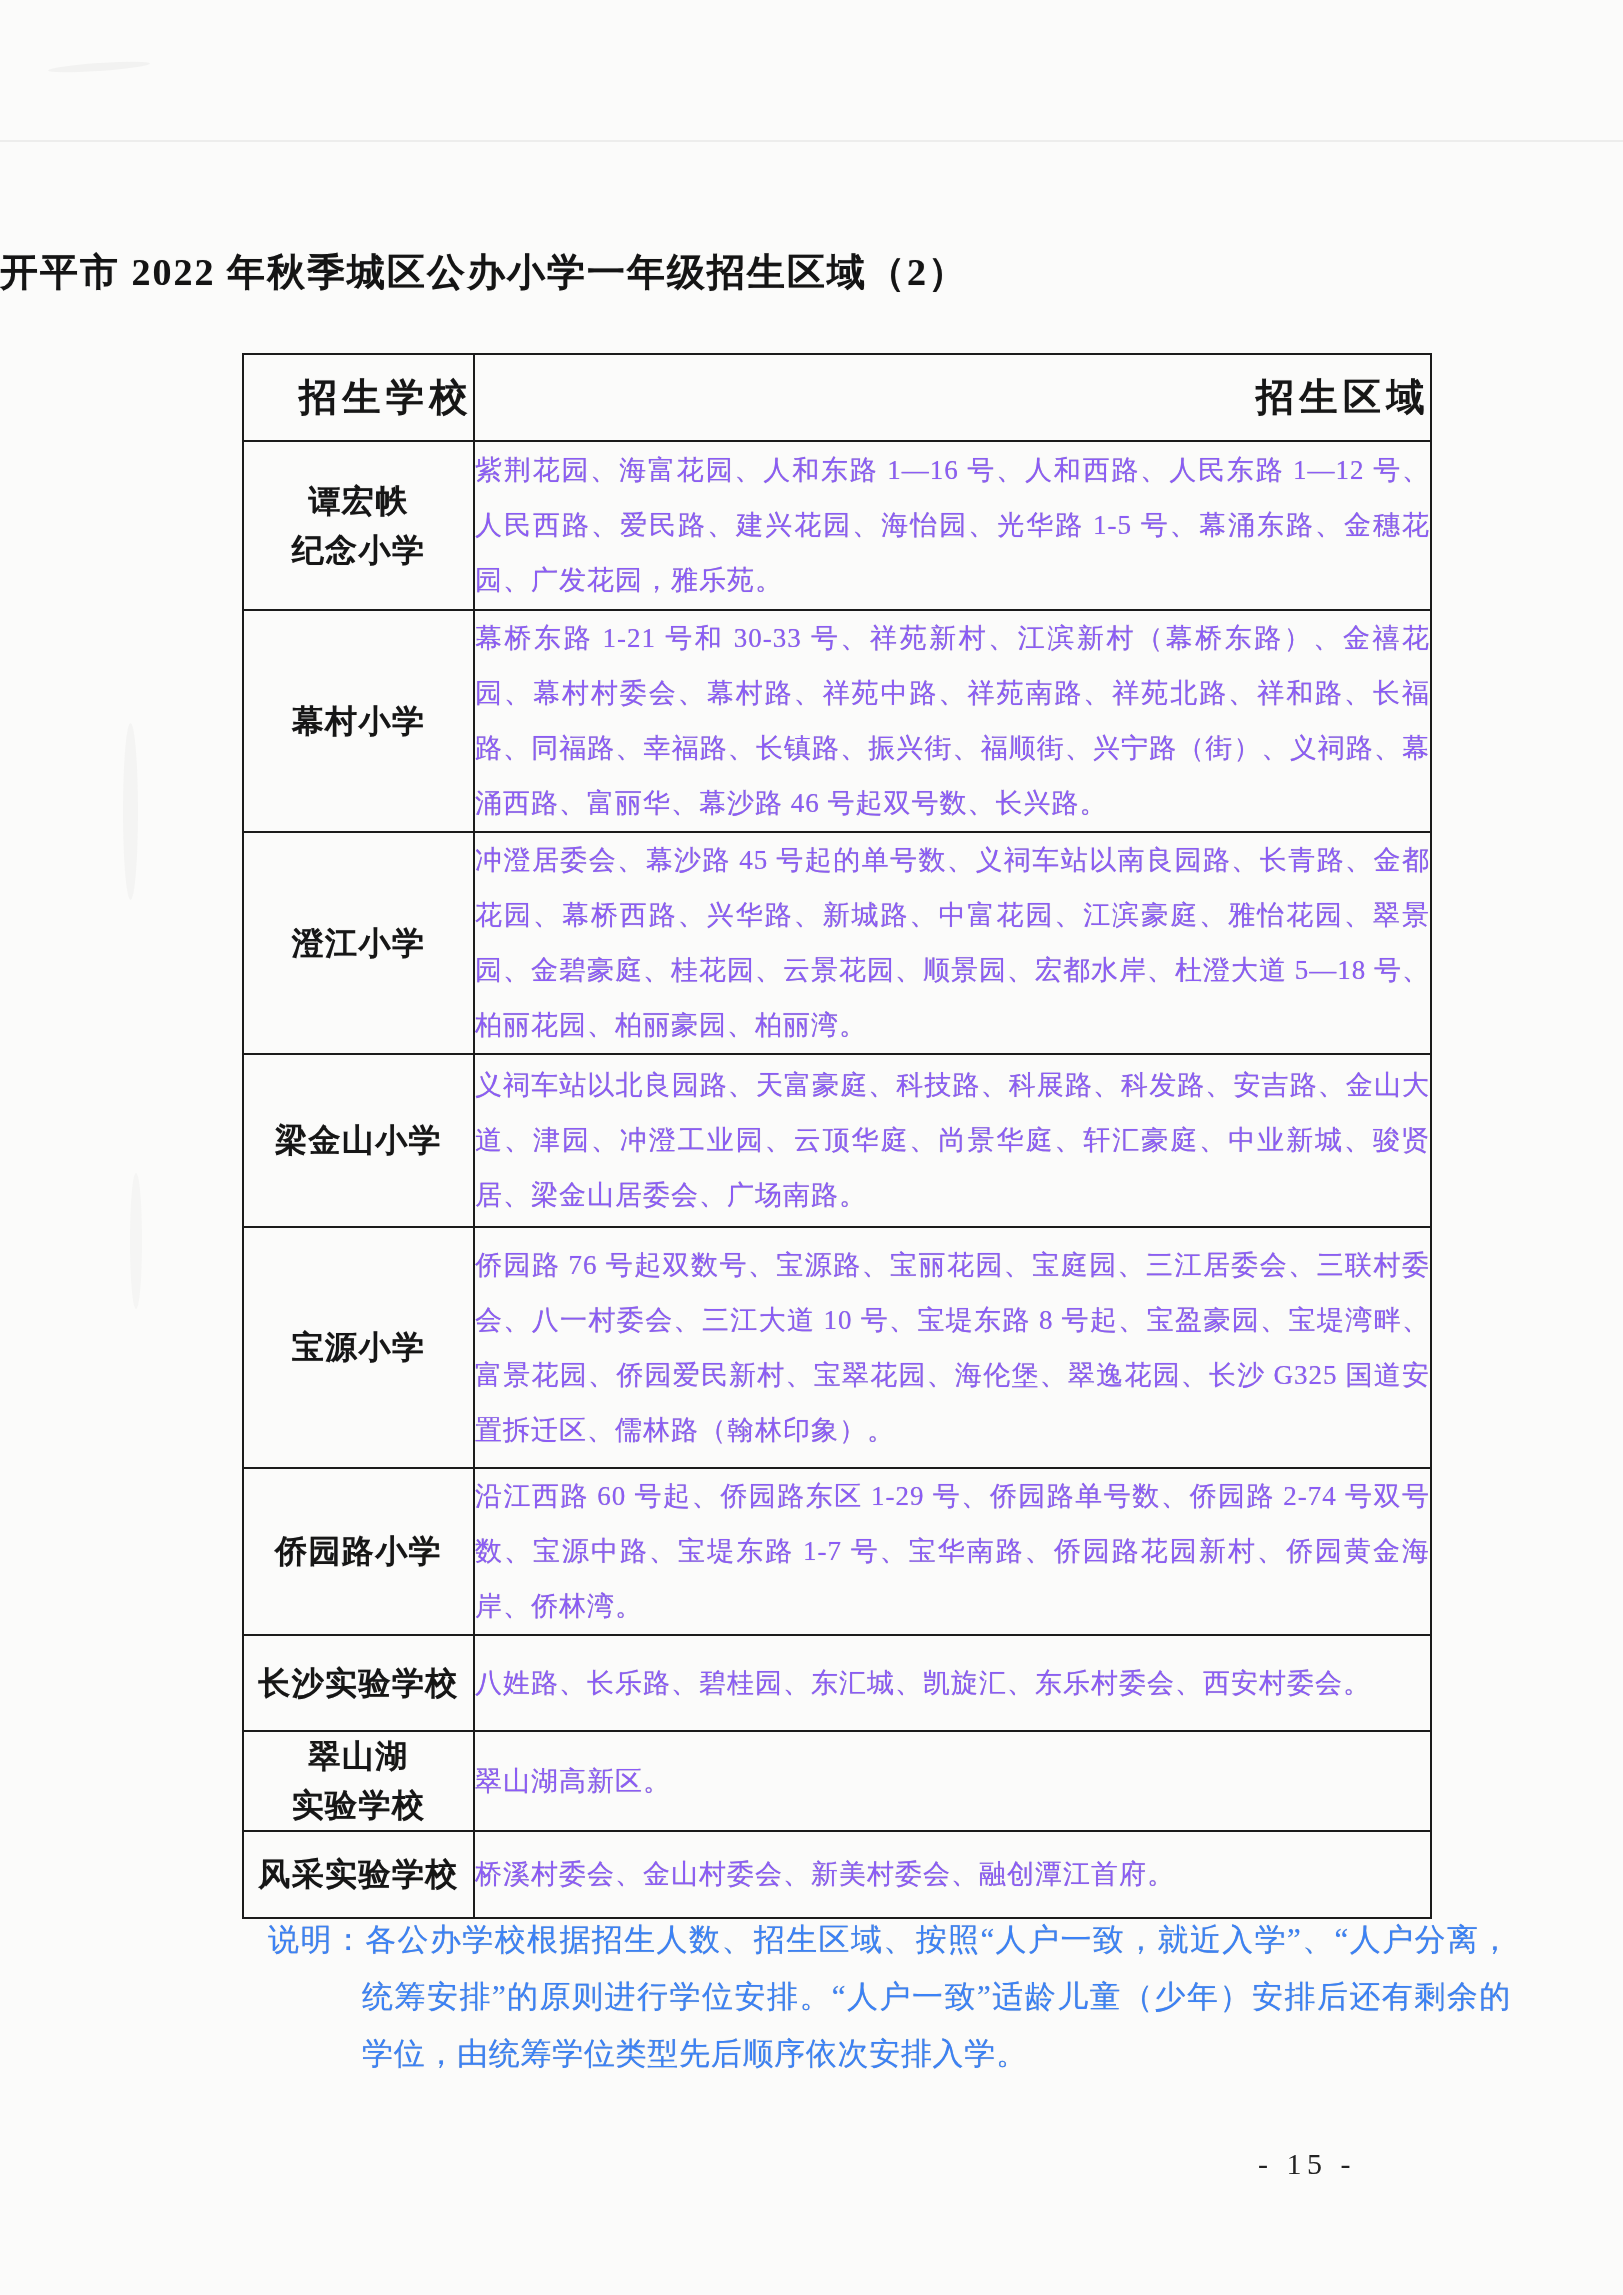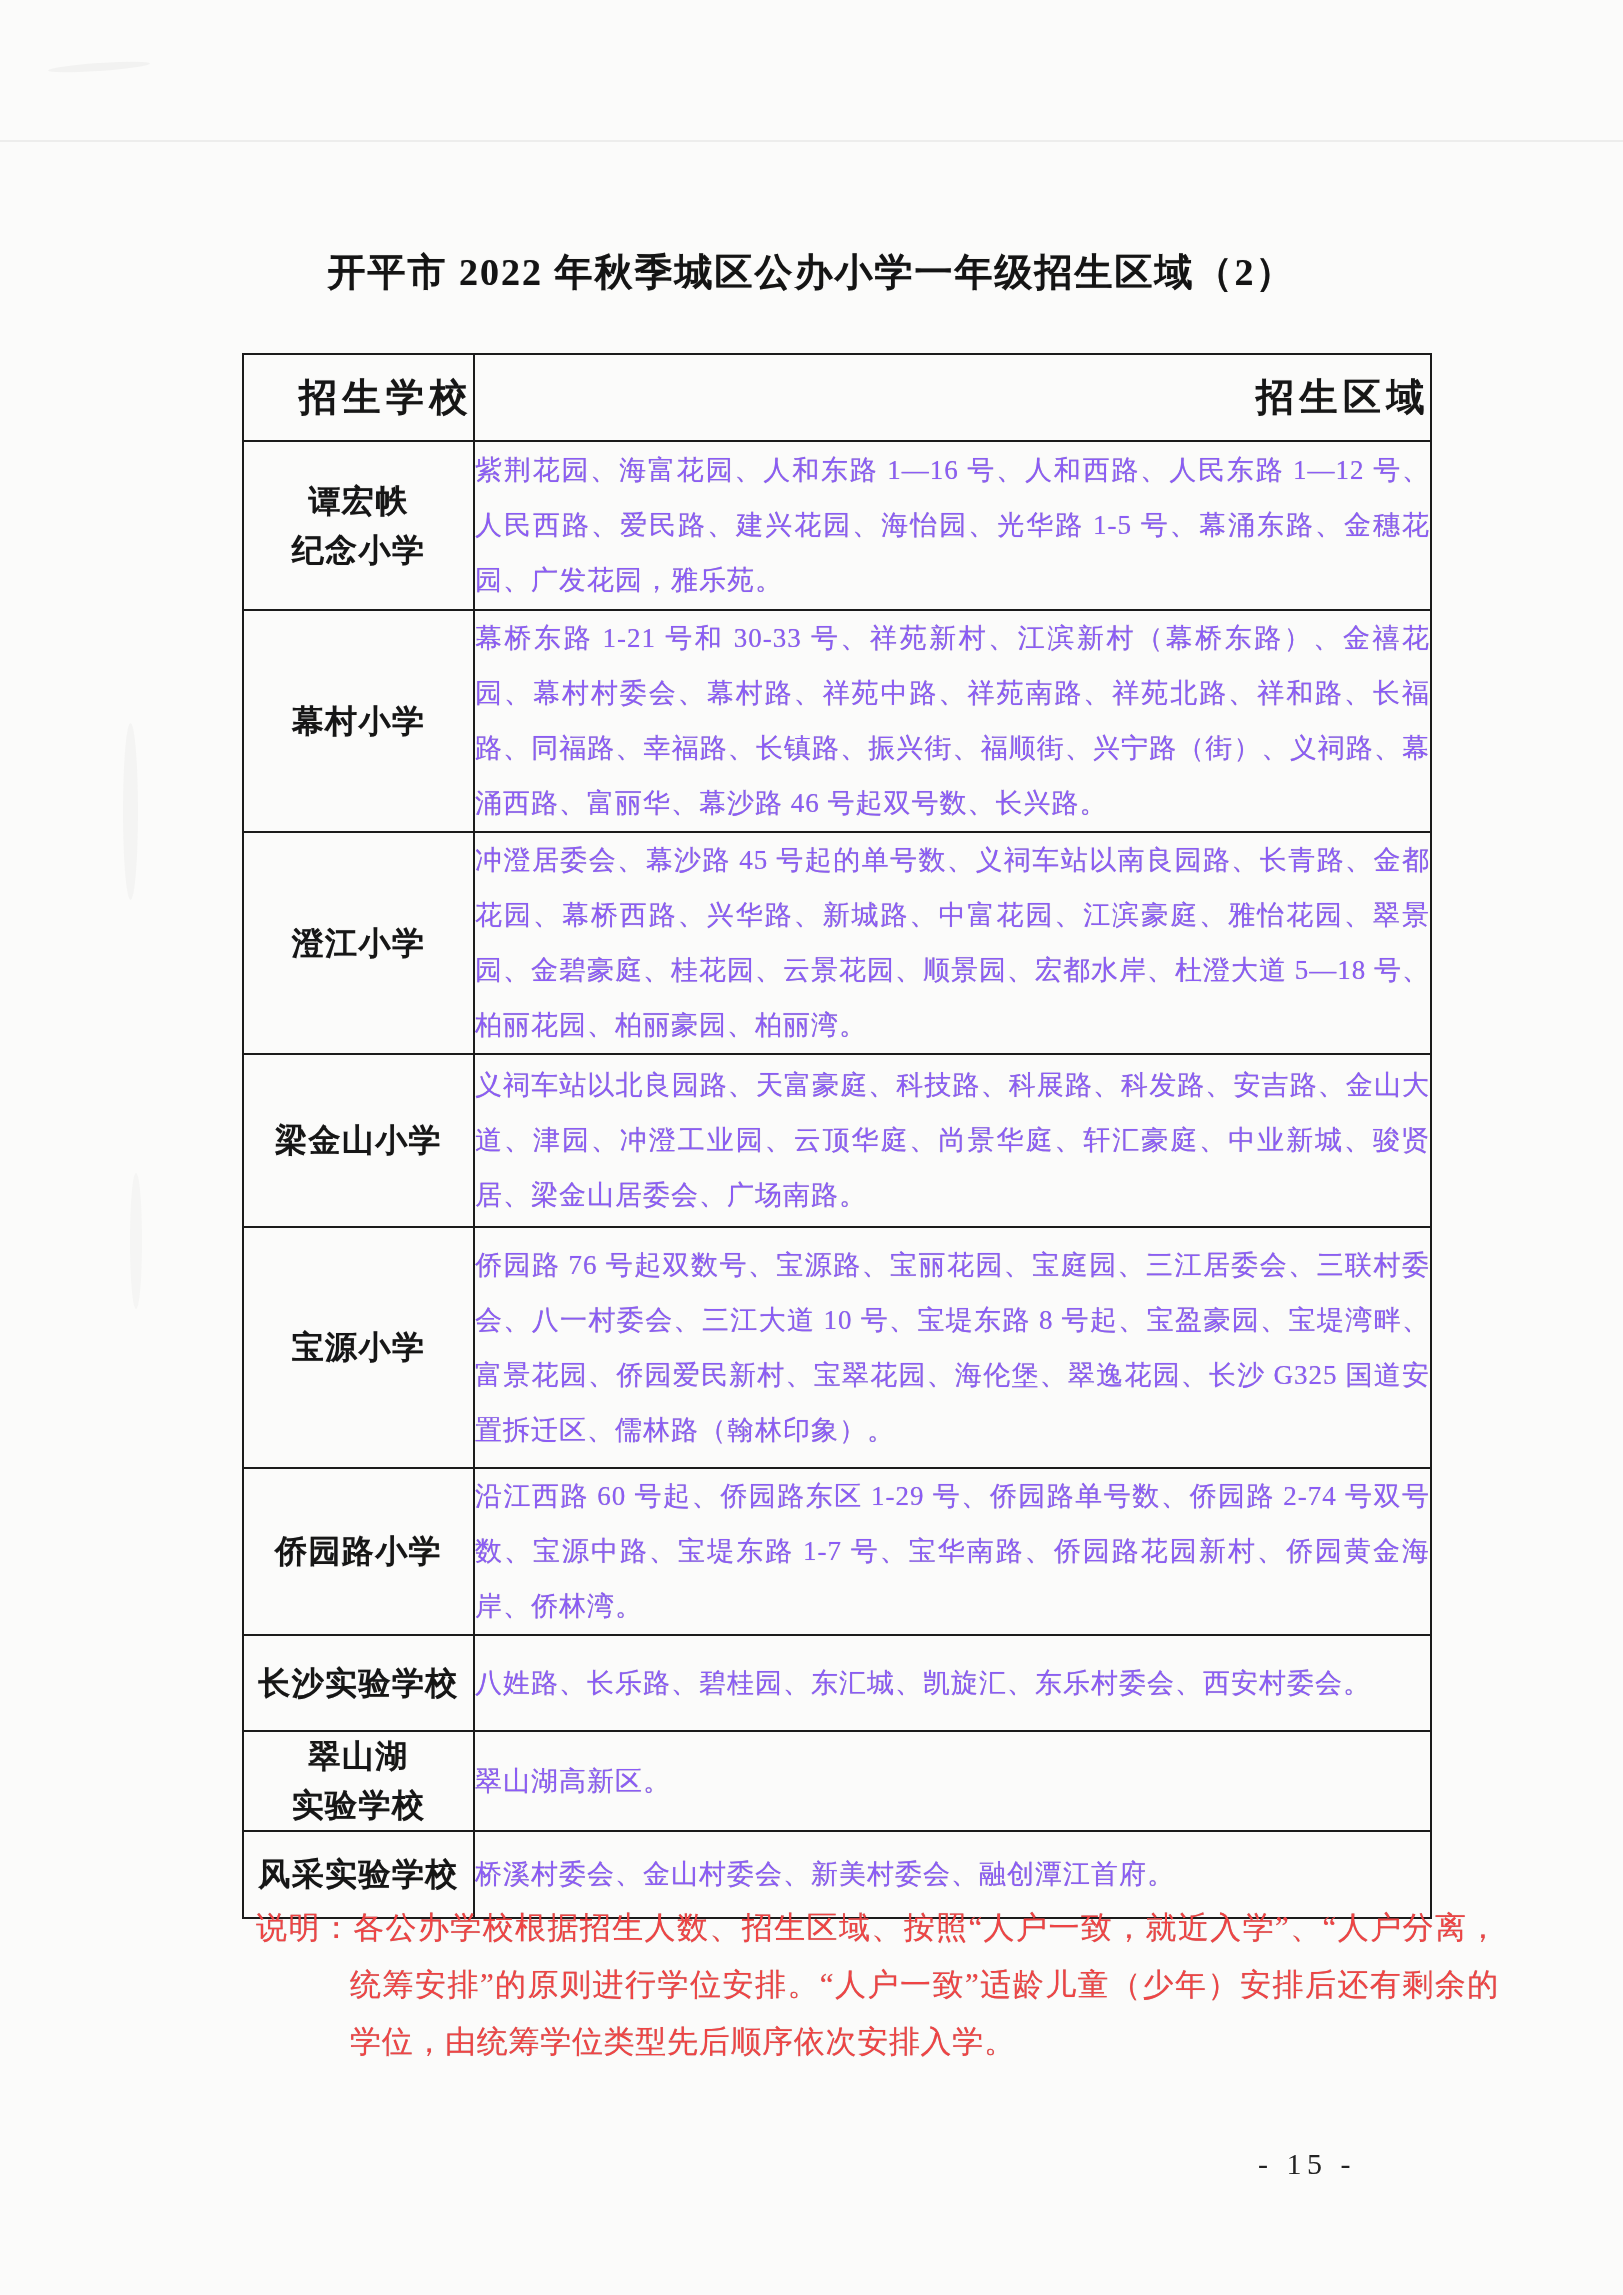--- a/index.html
+++ b/index.html
@@ -54,21 +54,20 @@
     background: rgba(110,110,110,0.045);
     border-radius: 50%;
   }
 
   .doc-title {
     position: absolute;
     top: 247px;
     left: 0;
     width: 100%;
     margin: 0;
-    text-align: center;
     font-size: 38px;
     font-weight: 700;
     letter-spacing: 2px;
     color: #141414;
     text-shadow: 0 0 0.7px rgba(0,0,0,0.45);
     font-family: "Liberation Serif", "DejaVu Serif", serif;
   }
 
   table.enroll {
     position: absolute;
@@ -126,28 +125,28 @@
     padding: 5.5px 34px 5.5px 23px;
     color: #8b5cf6;
     text-shadow: 0 0 0.7px rgba(0,0,0,0.35);
   }
 
   .note {
     position: absolute;
     left: 252px;
     top: 1895px;
     width: 1149px;
-    margin: 4px;
+    margin: 16px;
     font-size: 31px;
     line-height: 57px;
     letter-spacing: 0.7px;
     text-align: justify;
     padding-left: 94px;
     text-indent: -94px;
-    color: #ef4444;
+    color: #3b82f6;
     text-shadow: 0 0 0.7px rgba(0,0,0,0.35);
   }
   .note .note-label { font-weight: 400; }
 
   .page-number {
     position: absolute;
     left: 1258px;
     top: 2147px;
     font-size: 30px;
     letter-spacing: 5.5px;

